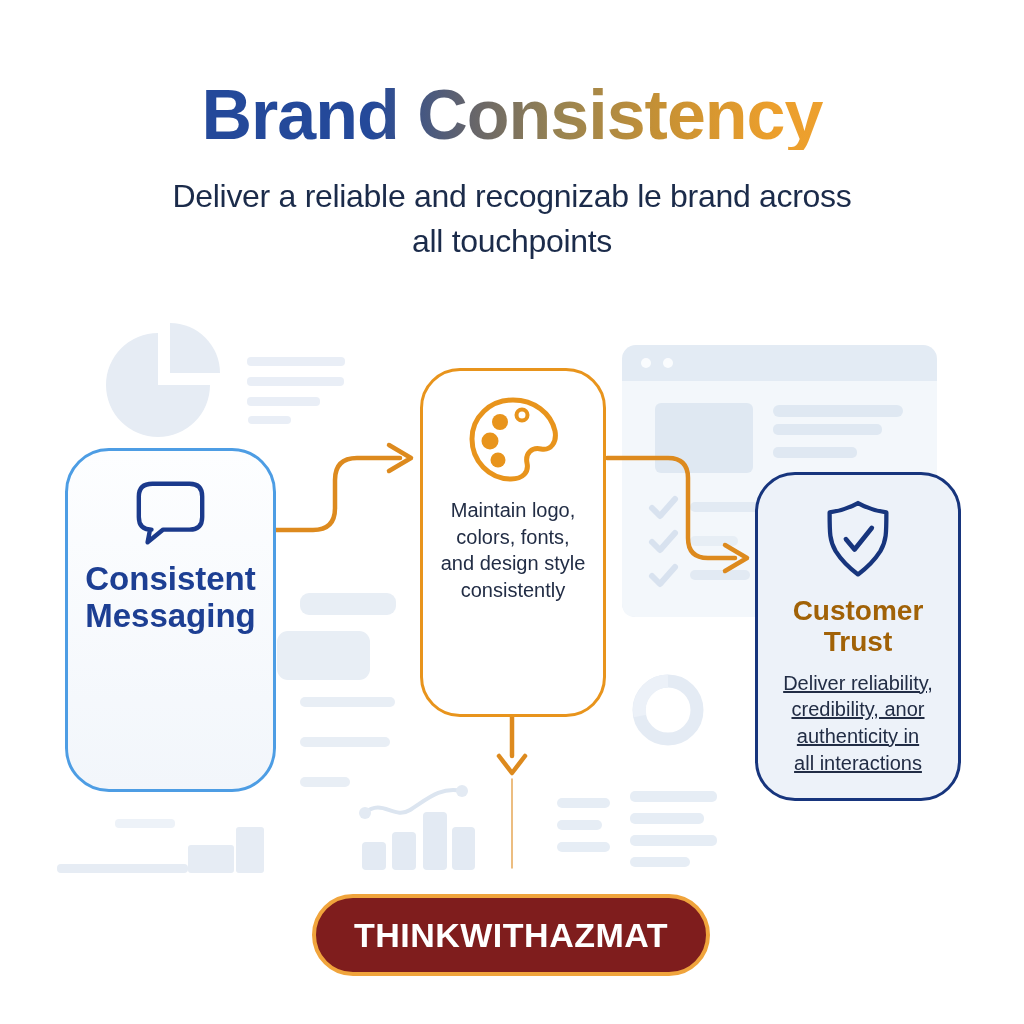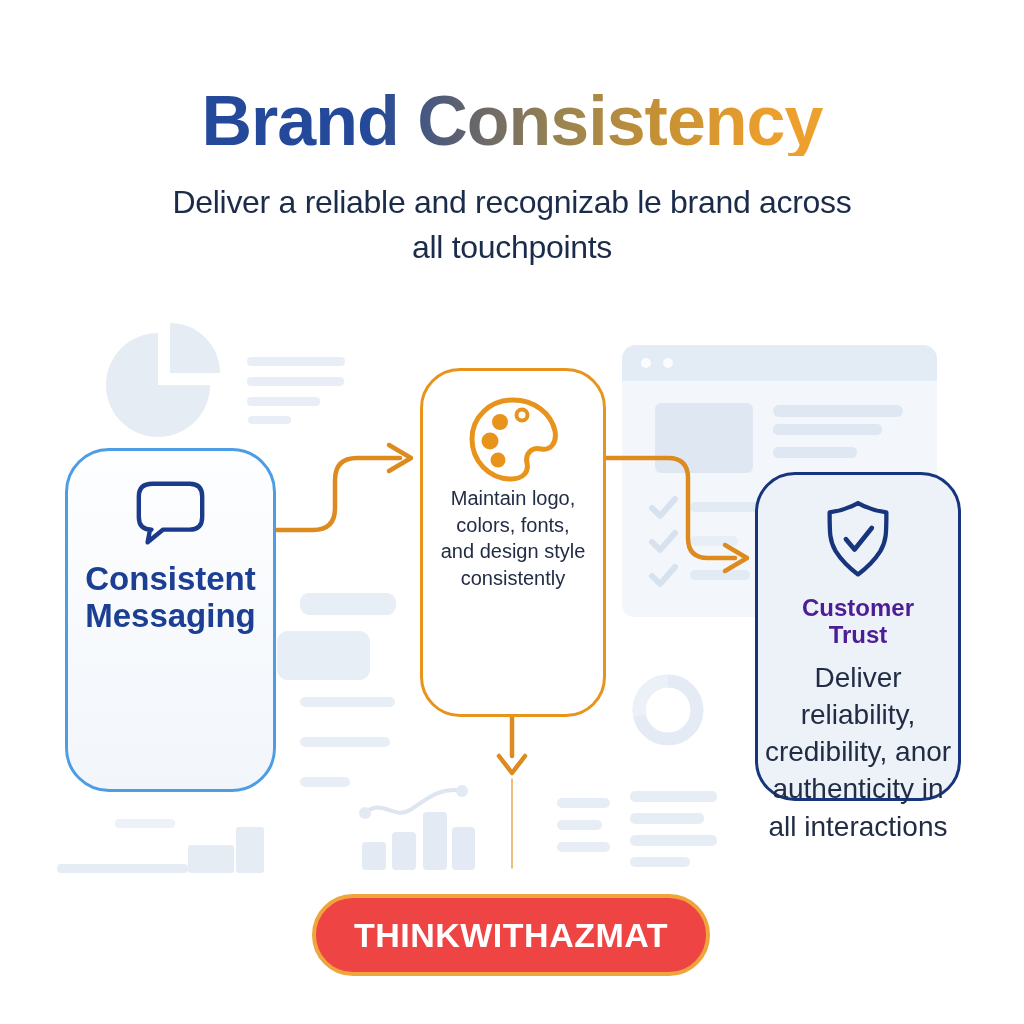--- a/index.html
+++ b/index.html
@@ -5,63 +5,63 @@
   html,body{margin:0;padding:0;background:#ffffff;}
   .canvas{
     position:relative;width:1024px;height:1024px;background:#ffffff;overflow:hidden;
     font-family:"Liberation Sans", sans-serif;
   }
   .layer{position:absolute;left:0;top:0;width:1024px;height:1024px;}
   .deco{z-index:0;}
   .connectors{z-index:1;}
   
   .header{position:absolute;top:70px;left:0;width:100%;text-align:center;z-index:2;}
-  .title{margin:16px;font-weight:bold;font-size:70px;line-height:1.0;letter-spacing:-1px;}
+  .title{margin:10px;font-weight:bold;font-size:70px;line-height:1.0;letter-spacing:-1px;}
   .title .t1{
     display:block;
     background:linear-gradient(90deg,#24499A 0%,#24499A 36%,#66656A 46%,#9A8450 55%,#C79134 65%,#EC9F2C 76%,#F0A438 100%);
     -webkit-background-clip:text;background-clip:text;color:transparent;-webkit-text-fill-color:transparent;
   }
   .title .t2{
     display:block;
     background:linear-gradient(90deg,#A8843C 25%,#BD9045 42%,#E9A041 62%,#F0A438 80%);
     -webkit-background-clip:text;background-clip:text;color:transparent;-webkit-text-fill-color:transparent;
   }
   .subtitle{
     margin:24px auto 0;font-size:32px;color:#1B2B4A;line-height:1.42;
     letter-spacing:-0.3px;white-space:pre-line;font-weight:normal;
   }
   
   .card{position:absolute;box-sizing:border-box;text-align:center;z-index:2;}
   .card .icon{display:block;}
   .card .icon svg{display:block;margin:0 auto;}
   .card h2{margin:12px 0 10px;font-weight:bold;line-height:1.12;white-space:pre-line;}
-  .card p{margin:0 auto;line-height:1.33;white-space:pre-line;color:#222D45;}
+  .card p{margin:12px auto;line-height:1.33;white-space:pre-line;color:#222D45;}
   .card-left{
     left:65px;top:448px;width:211px;height:344px;border:3px solid #4D9DE4;border-radius:44px;
     background:linear-gradient(180deg,#FDFEFF 0%,#F2F6FB 100%);padding-top:26px;
   }
   .card-left h2{font-size:33px;color:#1D3F93;}
   .card-left p{font-size:21px;}
   .card-center{
     left:420px;top:368px;width:186px;height:349px;border:3px solid #E8941C;border-radius:40px;
     background:#ffffff;padding-top:24px;
   }
   .card-center h2{font-size:30px;color:#E8941C;margin-top:14px;}
   .card-center p{font-size:20px;}
   .card-right{
     left:755px;top:472px;width:206px;height:329px;border:3px solid #17357D;border-radius:40px;
     background:#EDF2F9;padding-top:22px;
   }
-  .card-right h2{font-size:24px;color:#4c1d95;}
-  .card-right p{font-size:28px;}
+  .card-right h2{font-size:28px;color:#a16207;}
+  .card-right p{font-size:20px;text-decoration:underline;}
   
   .cta{
     position:absolute;left:312px;top:894px;width:398px;height:82px;box-sizing:border-box;
-    background:#ef4444;border:4px solid #F0A43C;border-radius:44px;
+    background:#7f1d1d;border:4px solid #F0A43C;border-radius:44px;
     color:#ffffff;font-weight:bold;font-size:34px;letter-spacing:0.5px;
     display:flex;align-items:center;justify-content:center;z-index:2;cursor:pointer;
   }
 </style>
 </head>
 <body>
 
 <div class="canvas">
 
   <svg class="layer deco" viewBox="0 0 1024 1024">

